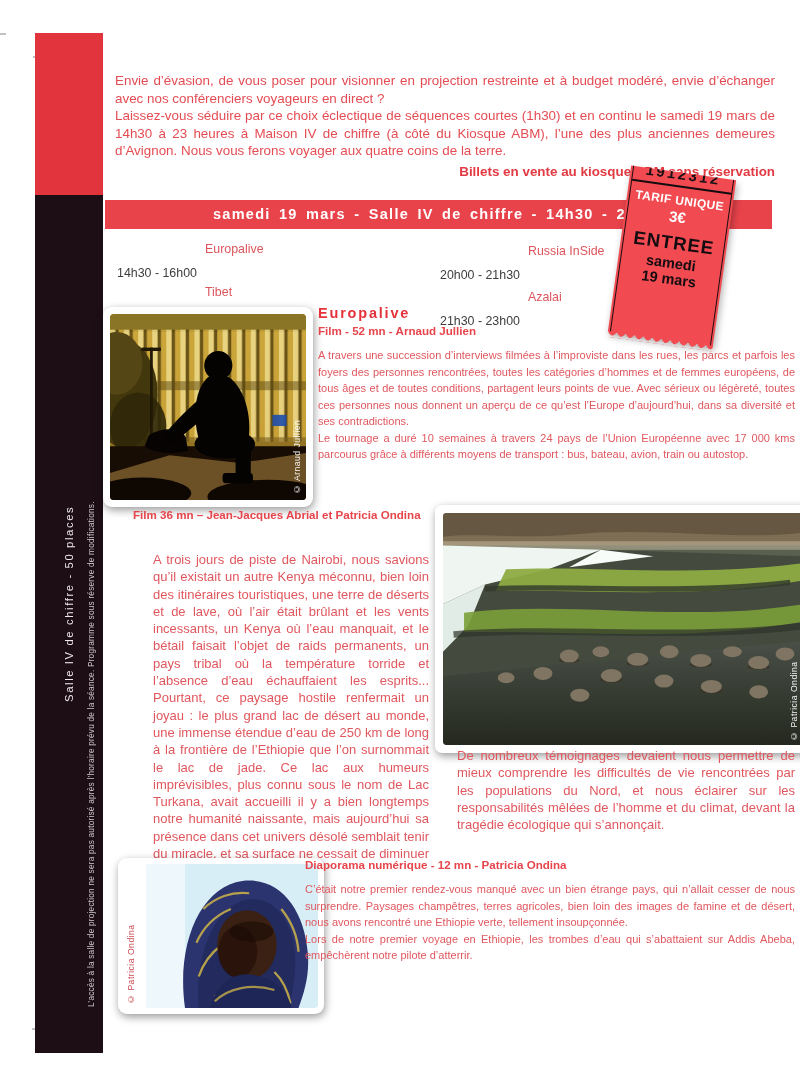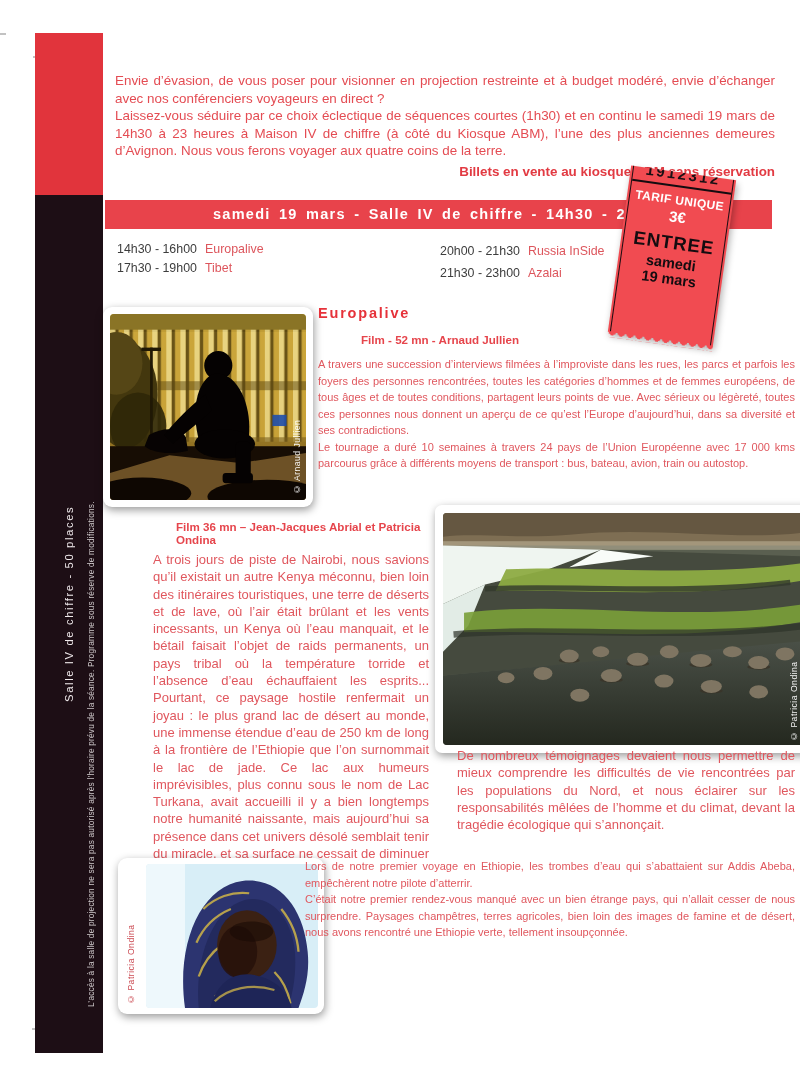--- a/index.html
+++ b/index.html
@@ -27,21 +27,21 @@
   .session-bar{position:absolute;left:105px;top:200px;width:667px;height:29px;background:#e8434b;
                color:#fff;font-weight:bold;font-size:14.5px;letter-spacing:1.3px;word-spacing:3px;
                text-align:center;line-height:29px;}
 
   
   .sched{position:absolute;font-size:12.4px;}
   .sched-col1{left:117px;top:242px;}
   .sched-col2{left:440px;top:244px;}
   .sched-row{display:flex;margin-bottom:4.6px;}
   .sched-col2 .sched-row{margin-bottom:8px;}
-  .sched-time{width:88px;color:#3d3d3d;flex:none;}
+  .sched-time{width:88px;color:#3d3d3d;flex:none;margin-top:24px;}
   .sched-title{color:#dd555c;}
 
   
   .ticket{position:absolute;left:619px;top:172px;width:106px;height:168px;background:#f14b51;
           transform:rotate(8deg);box-shadow:2px 4px 7px rgba(0,0,0,0.3);z-index:6;}
   .ticket::before{content:"";position:absolute;top:0;bottom:0;left:2px;right:2px;
           border-left:1.5px solid #1b0d12;border-right:1.5px solid #1b0d12;}
   .ticket::after{content:"";position:absolute;bottom:-5px;left:0;right:0;height:6px;
           background:radial-gradient(circle at 4.5px 0px,#f14b51 3.8px,rgba(0,0,0,0) 4px);
           background-size:9px 6px;background-repeat:repeat-x;}
@@ -65,21 +65,21 @@
   .card-child{left:118px;top:858px;width:172px;height:144px;padding:6px 6px 6px 28px;}
   .credit{position:absolute;font-size:8.6px;letter-spacing:0.5px;}
   .credit-white{color:rgba(255,255,255,0.95);}
   .credit-europalive{right:11px;bottom:13px;height:130px;}
   .credit-lake{right:14px;bottom:12px;height:140px;}
   .credit-child{left:8px;bottom:10px;height:122px;color:#cb4a52;}
 
   
   .sec{position:absolute;}
   .sec h3{margin:0 0 3px;font-size:14.5px;font-weight:bold;letter-spacing:1.8px;color:#e6323a;}
-  .sec h4{margin:12px 0 10px;font-size:11.6px;font-weight:bold;color:#e6454c;padding-left:43px;}
+  .sec h4{margin:0 0 10px;font-size:11.6px;font-weight:bold;color:#e6454c;}
   .sec p{margin:0;font-size:11px;line-height:16.5px;text-align:justify;color:#e0575e;}
   .sec-europalive{left:318px;top:305px;width:477px;}
   .sec-eau-head{left:133px;top:508px;width:300px;}
   .sec-eau-left{left:133px;top:551px;width:296px;}
   .sec-eau-left p,.sec-eau-right p{font-size:13px;line-height:17.3px;margin-left:20px;}
   .sec-eau-right{left:437px;top:747px;width:358px;}
   .sec-verte{left:305px;top:858px;width:490px;}
 </style>
 </head>
 <body>
@@ -263,17 +263,18 @@
       <ellipse cx="88" cy="72" rx="26" ry="31" fill="#3b2113"></ellipse>
       <ellipse cx="80" cy="78" rx="17" ry="23" fill="#27100a" opacity="0.85"></ellipse>
       <ellipse cx="92" cy="60" rx="19" ry="9" fill="#190a05" opacity="0.6"></ellipse>
       <path d="M56,128 C62,104 78,95 96,99 C114,103 124,114 127,128 Z" fill="#1e2557"></path>
       <path d="M60,122 C72,110 92,106 112,112" stroke="#c6ad4a" stroke-width="2" fill="none" opacity="0.8"></path>
     </svg>
     <div class="credit credit-child vtext">© Patricia Ondina</div>
   </div>
 
   <div class="sec sec-verte">
+    <h4>Diaporama numérique - 12 mn - Patricia Ondina</h4>
+    <p>C’était notre premier rendez-vous manqué avec un bien étrange pays, qui n’allait cesser de nous surprendre. Paysages champêtres, terres agricoles,  bien loin des images de famine et de désert, nous avons rencontré une Ethiopie verte, tellement insoupçonnée.</p>
     <p>Lors de notre premier voyage en Ethiopie, les trombes d’eau qui s’abattaient sur Addis Abeba, empêchèrent notre pilote d’atterrir.</p>
-    <p>C’était notre premier rendez-vous manqué avec un bien étrange pays, qui n’allait cesser de nous surprendre. Paysages champêtres, terres agricoles,  bien loin des images de famine et de désert, nous avons rencontré une Ethiopie verte, tellement insoupçonnée.</p>
   </div>
 
 </div>
 
 </body></html>

